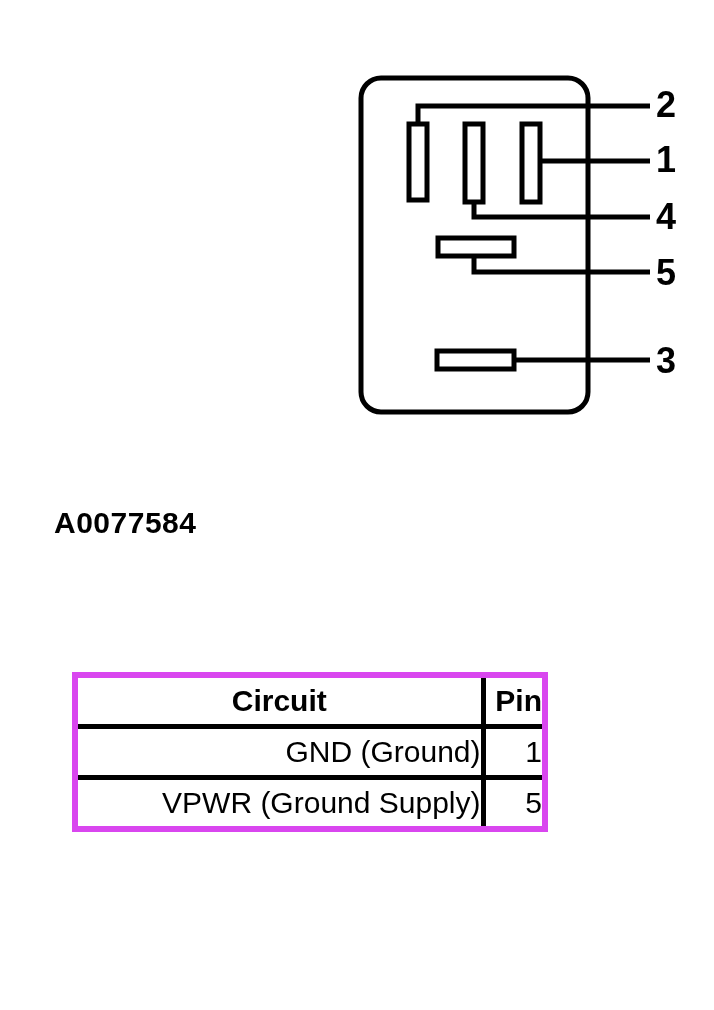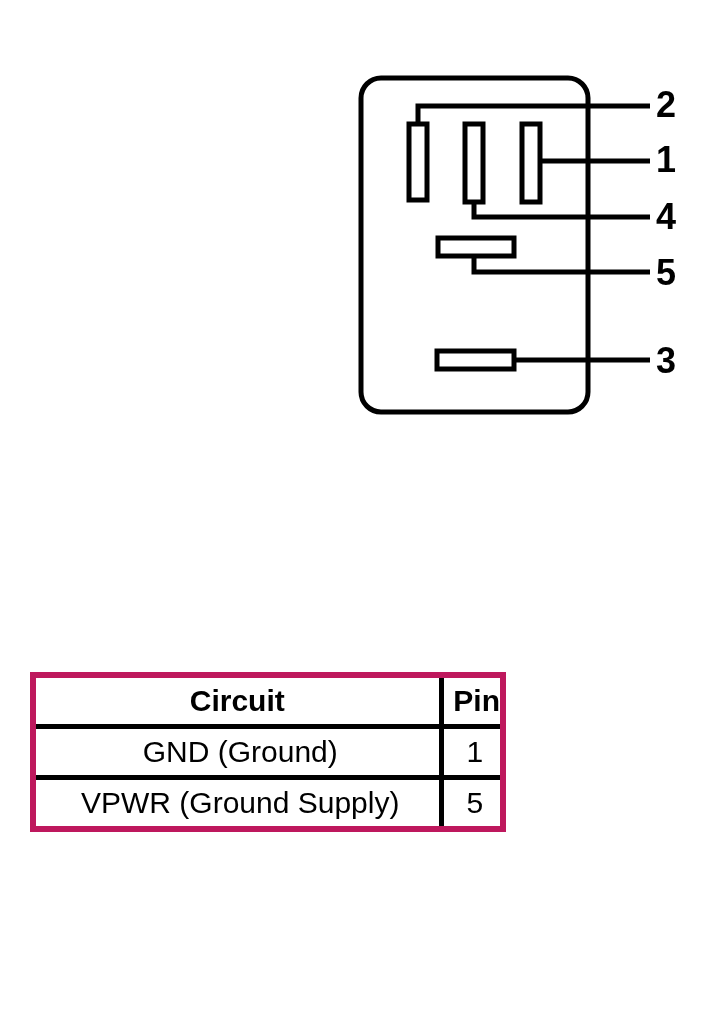--- a/index.html
+++ b/index.html
@@ -67,29 +67,30 @@
     background: #ffffff;
     overflow: hidden;
     white-space: nowrap;
   }
   .pin-table th {
     font-weight: 700;
     text-align: center;
   }
   .pin-table td {
     font-weight: 400;
-    text-align: center;
+    text-align: right;
     padding-left: 6px;
   }
   .pin-table .col-pin {
     width: 62px;
     text-align: right;
   }
   .pin-table table, .pin-table {
-    border: 6px solid #be185d;
+    border: 6px solid #d946ef;
+    margin-left: 42px;
   }
 </style>
 </head>
 <body>
 
 <div class="canvas">
 
   <svg class="connector-svg" viewBox="350 60 360 370">
 
     <rect class="outline" x="361" y="78" width="227" height="334" rx="20" ry="20"></rect>
@@ -106,20 +107,21 @@
     <rect class="terminal" x="438" y="238" width="76" height="18"></rect>
     <rect class="terminal" x="437" y="351" width="77" height="18"></rect>
 
     <text x="656" y="117">2</text>
     <text x="656" y="172">1</text>
     <text x="656" y="229">4</text>
     <text x="656" y="285">5</text>
     <text x="656" y="373">3</text>
   </svg>
 
+  <div class="figure-code">A0077584</div>
 
   <table class="pin-table">
     <colgroup>
       <col>
       <col class="col-pin">
     </colgroup>
     <thead>
       <tr>
         <th>Circuit</th>
         <th class="col-pin">Pin</th>

